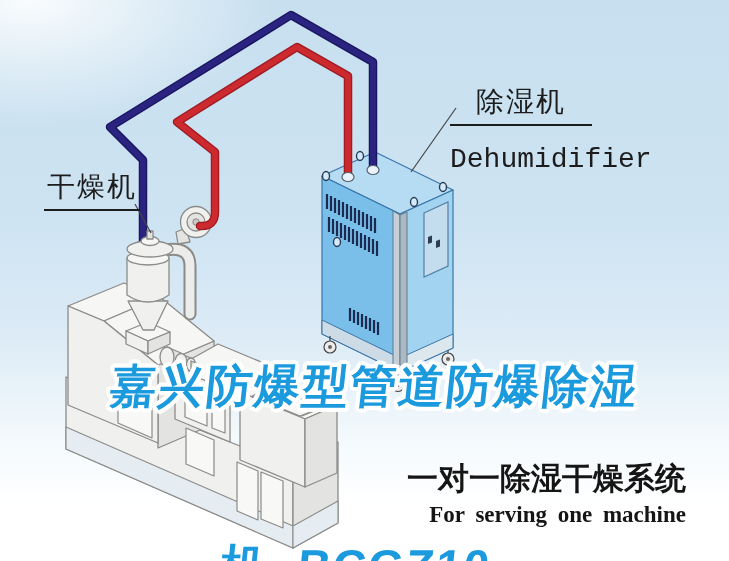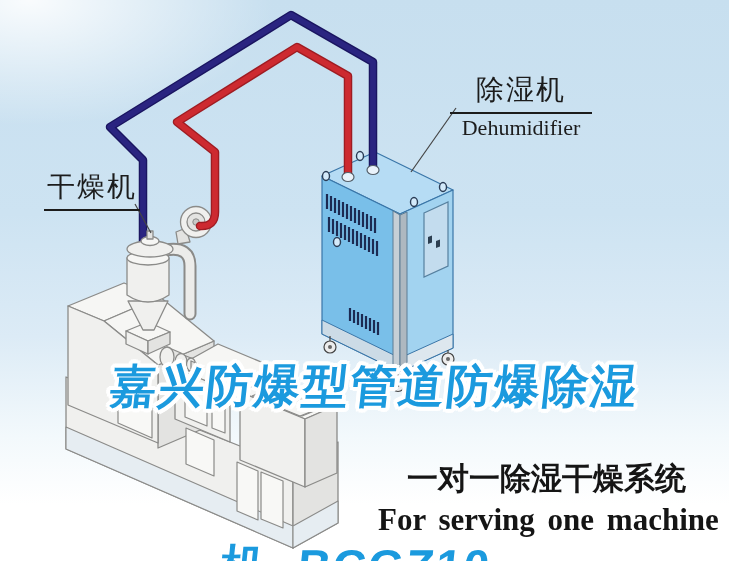--- a/index.html
+++ b/index.html
@@ -43,35 +43,35 @@
   .dhR{fill:var(--dh-right);stroke:var(--dh-stroke);stroke-width:1.2;stroke-linejoin:round;}
   .dhT{fill:var(--dh-top);stroke:var(--dh-stroke);stroke-width:1.2;stroke-linejoin:round;}
   .leader{stroke:#444;stroke-width:1.2;fill:none;}
   
   .label{
     position:absolute;color:var(--label-color);
     font-family:"Liberation Serif","DejaVu Serif",serif;
     text-align:center;
   }
   .label .zh{font-size:28px;letter-spacing:2px;padding-bottom:3px;border-bottom:2px solid #1c1c1c;white-space:nowrap;}
-  .label .en{font-size:22px;margin-top:1px;white-space:nowrap;}
+  .label .en{font-size:28px;margin-top:18px;white-space:nowrap;font-family:Liberation Mono, monospace;}
   .title{
     position:absolute;left:34px;top:236px;width:662px;
     text-align:center;color:var(--accent-blue);
     font-weight:900;font-size:46px;line-height:60px;letter-spacing:2px;
     transform:skewX(-6deg);
     white-space:pre;
     text-shadow:
       -3px -3px 0 #fff, 3px -3px 0 #fff, -3px 3px 0 #fff, 3px 3px 0 #fff,
       -4px 0 0 #fff, 4px 0 0 #fff, 0 -4px 0 #fff, 0 4px 0 #fff,
       -2px -4px 0 #fff, 2px 4px 0 #fff, 4px 2px 0 #fff, -4px -2px 0 #fff;
   }
   .slogan{position:absolute;left:378px;top:458px;width:308px;text-align:right;color:#151515;}
   .slogan .zh{font-size:31px;font-weight:bold;letter-spacing:0px;white-space:nowrap;}
-  .slogan .en{font-family:"Liberation Serif","DejaVu Serif",serif;font-size:31px;font-weight:bold;margin-top:2px;word-spacing:5px;white-space:nowrap;}
+  .slogan .en{font-family:"Liberation Serif","DejaVu Serif",serif;font-size:23px;font-weight:bold;margin-top:2px;word-spacing:5px;white-space:nowrap;}
 </style>
 </head>
 <body>
 
 <div class="stage">
 
   <svg class="scene" width="729" height="561" viewBox="0 0 729 561">
 
     <g>
 
@@ -197,21 +197,21 @@
     </g>
 
     <path class="leader" d="M135,204 L151,233"></path>
     <path class="leader" d="M456,108 L411,172"></path>
   </svg>
 
   <div class="label" style="left:44px;top:168px;width:96px;">
     <div class="zh">干燥机</div>
   </div>
 
-  <div class="label" style="left:450px;top:71px;width:142px;">
+  <div class="label" style="left:450px;top:83px;width:142px;">
     <div class="zh">除湿机</div>
     <div class="en">Dehumidifier</div>
   </div>
 
   <div class="title">
     <div>嘉兴防爆型管道防爆除湿</div>
     <div>机  BCGZ10</div>
   </div>
 
   <div class="slogan">

